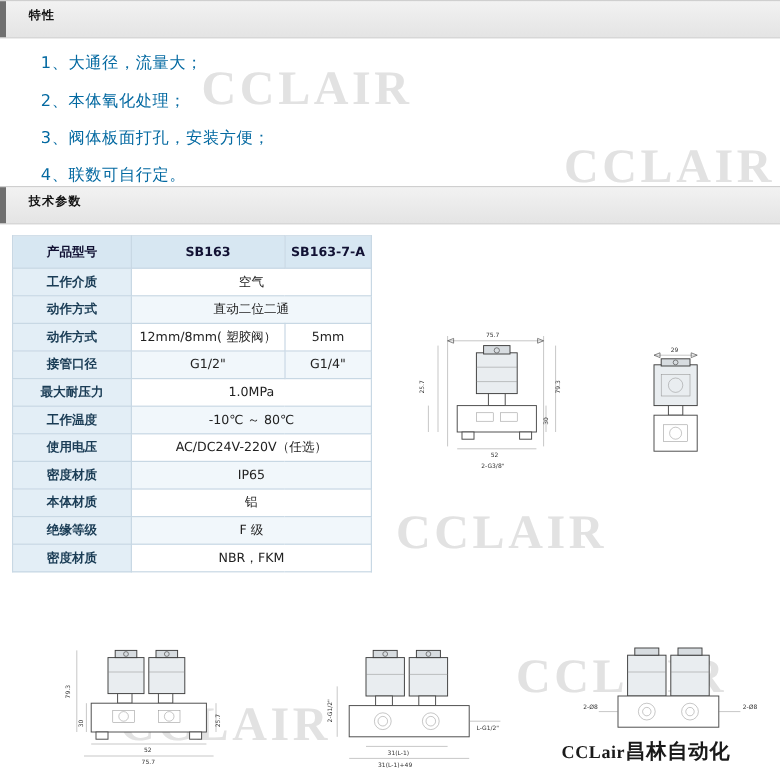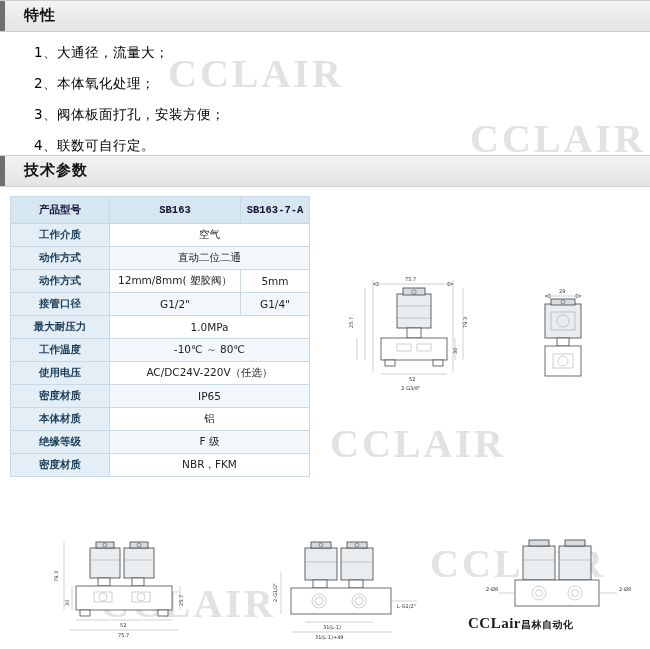--- a/index.html
+++ b/index.html
@@ -52,39 +52,39 @@
   .section-head .accent {
     position: absolute;
     left: 0; top: 0;
     width: 5px; height: 30px;
     background: #6f6f6f;
   }
   .section-head .title {
     position: absolute;
     left: 24px;
     top: 5px;
-    font-size: 15px;
+    font-size: 10px;
     font-weight: bold;
     color: #111;
     letter-spacing: 1px;
   }
   #features-head { top: 0px; }
   #specs-head { top: 155px; }
 
   
   .features {
     position: absolute;
     left: 34px;
     top: 44px;
     width: 360px;
   }
   .features li {
     list-style: none;
     font-size: 13.5px;
-    color: #000000;
+    color: #0369a1;
     margin: 0 0 13px 0;
     letter-spacing: 0.5px;
   }
   .features ul { margin: 0; padding: 0; }
 
   
   .spec-table {
     position: absolute;
     left: 10px;
     top: 196px;
@@ -105,21 +105,20 @@
     width: 92px;
     font-weight: bold;
     background: #e3eef6 !important;
     color: #1a3c55;
   }
   .spec-table tr.head td {
     background: #d7e7f2 !important;
     font-weight: bold;
     color: #113;
     height: 22px;
-    font-family: Liberation Mono, monospace;
   }
 
   
   .drawing {
     position: absolute;
   }
   .dw-line { stroke: #555; stroke-width: 0.6; fill: none; }
   .dw-thin { stroke: #888; stroke-width: 0.4; fill: none; }
   .dw-body { fill: #ffffff; stroke: #4a4a4a; stroke-width: 0.8; }
   .dw-coil { fill: #e9edf0; stroke: #3f3f3f; stroke-width: 0.8; }
@@ -133,21 +132,21 @@
     top: 615px;
     font-size: 15px;
     font-weight: bold;
     color: #1a1a1a;
     font-family: "Liberation Serif", "DejaVu Serif", serif;
     letter-spacing: 0.5px;
     white-space: nowrap;
   }
   .footer-brand .cn {
     font-family: Liberation Sans, sans-serif;
-    font-size: 10px;
+    font-size: 17px;
   }
 </style>
 </head>
 <body>
 
 <div class="page">
 
   <div class="wm wm-1">CCLAIR</div>
   <div class="wm wm-2">CCLAIR</div>
   <div class="wm wm-3">CCLAIR</div>

